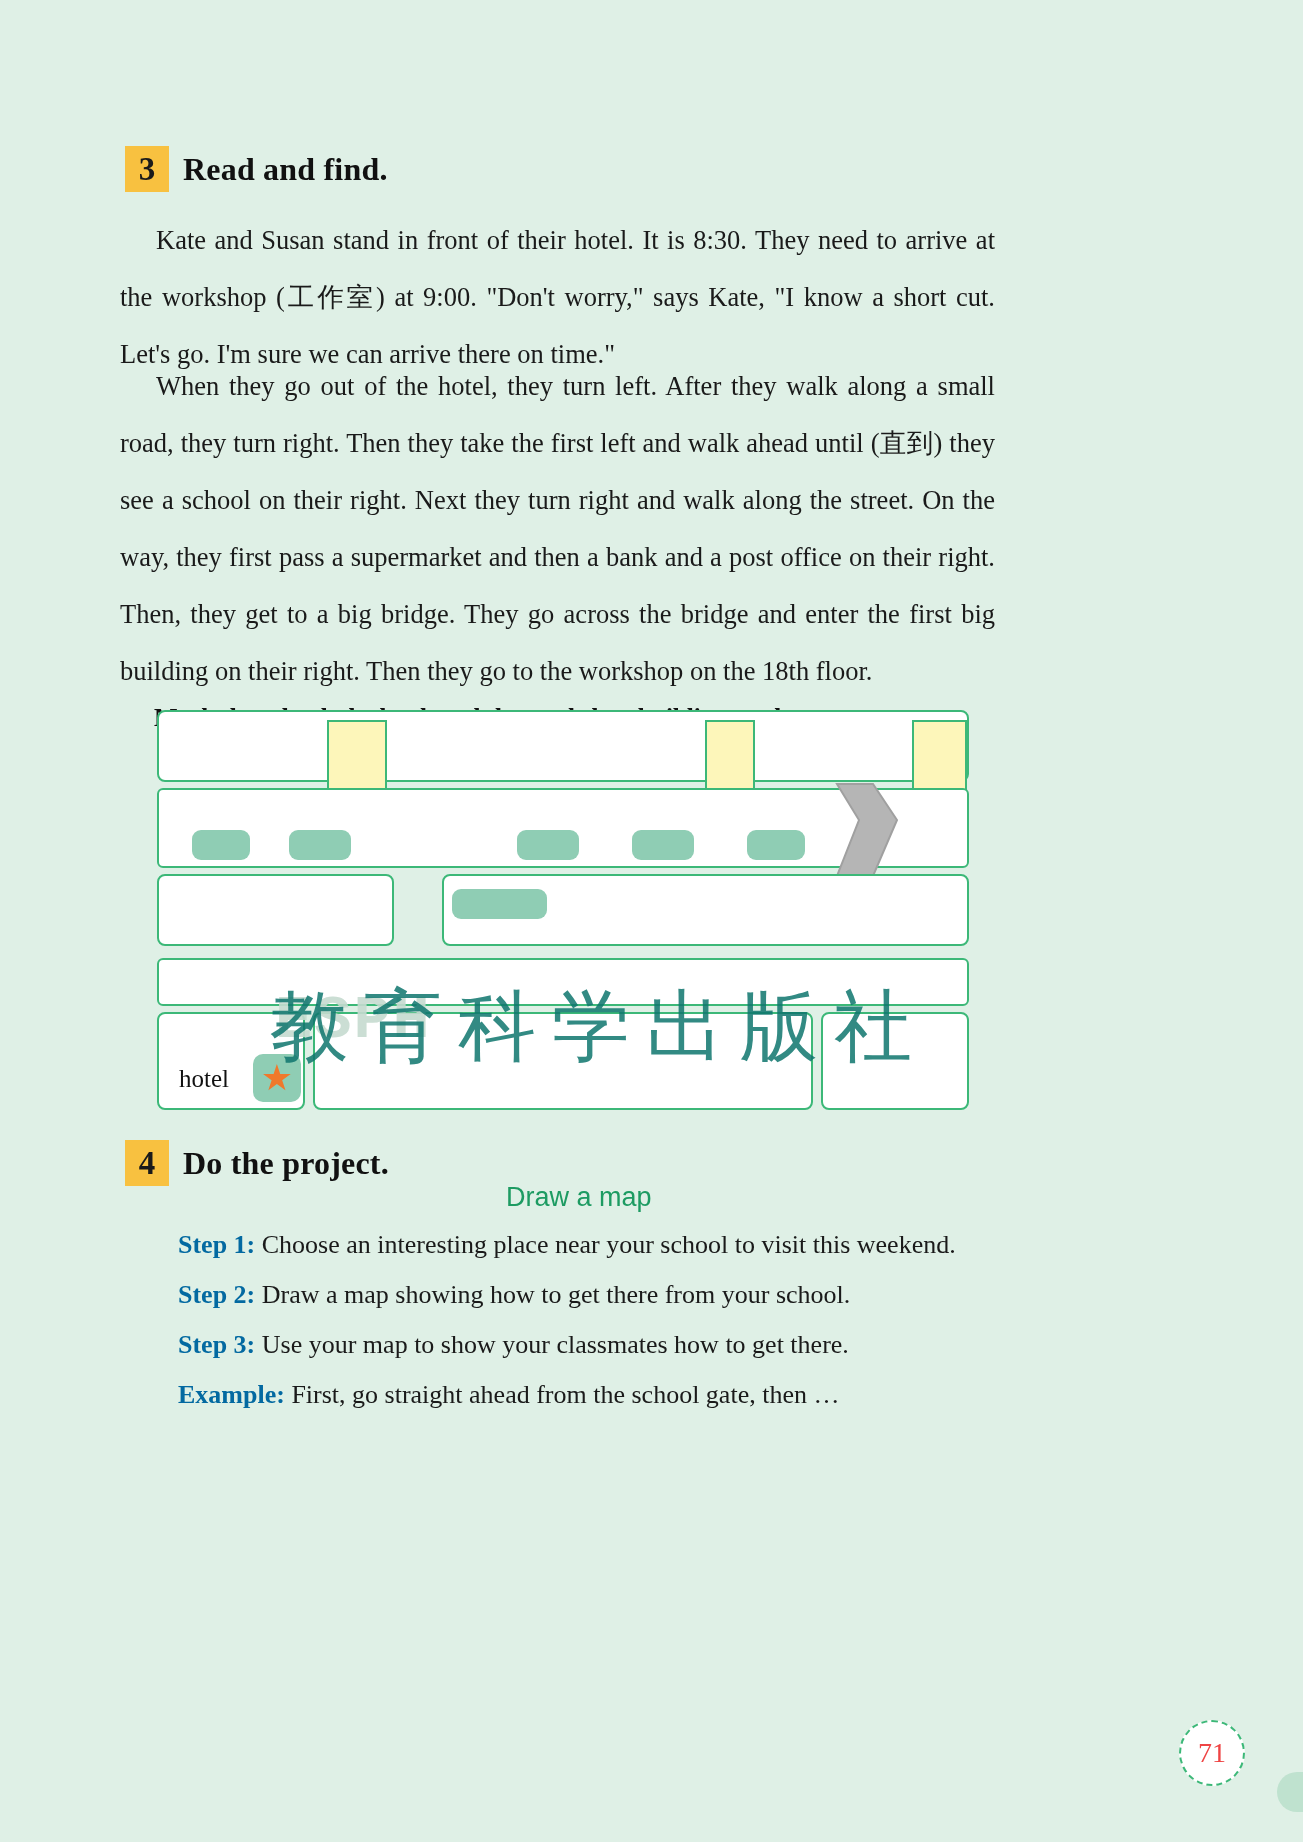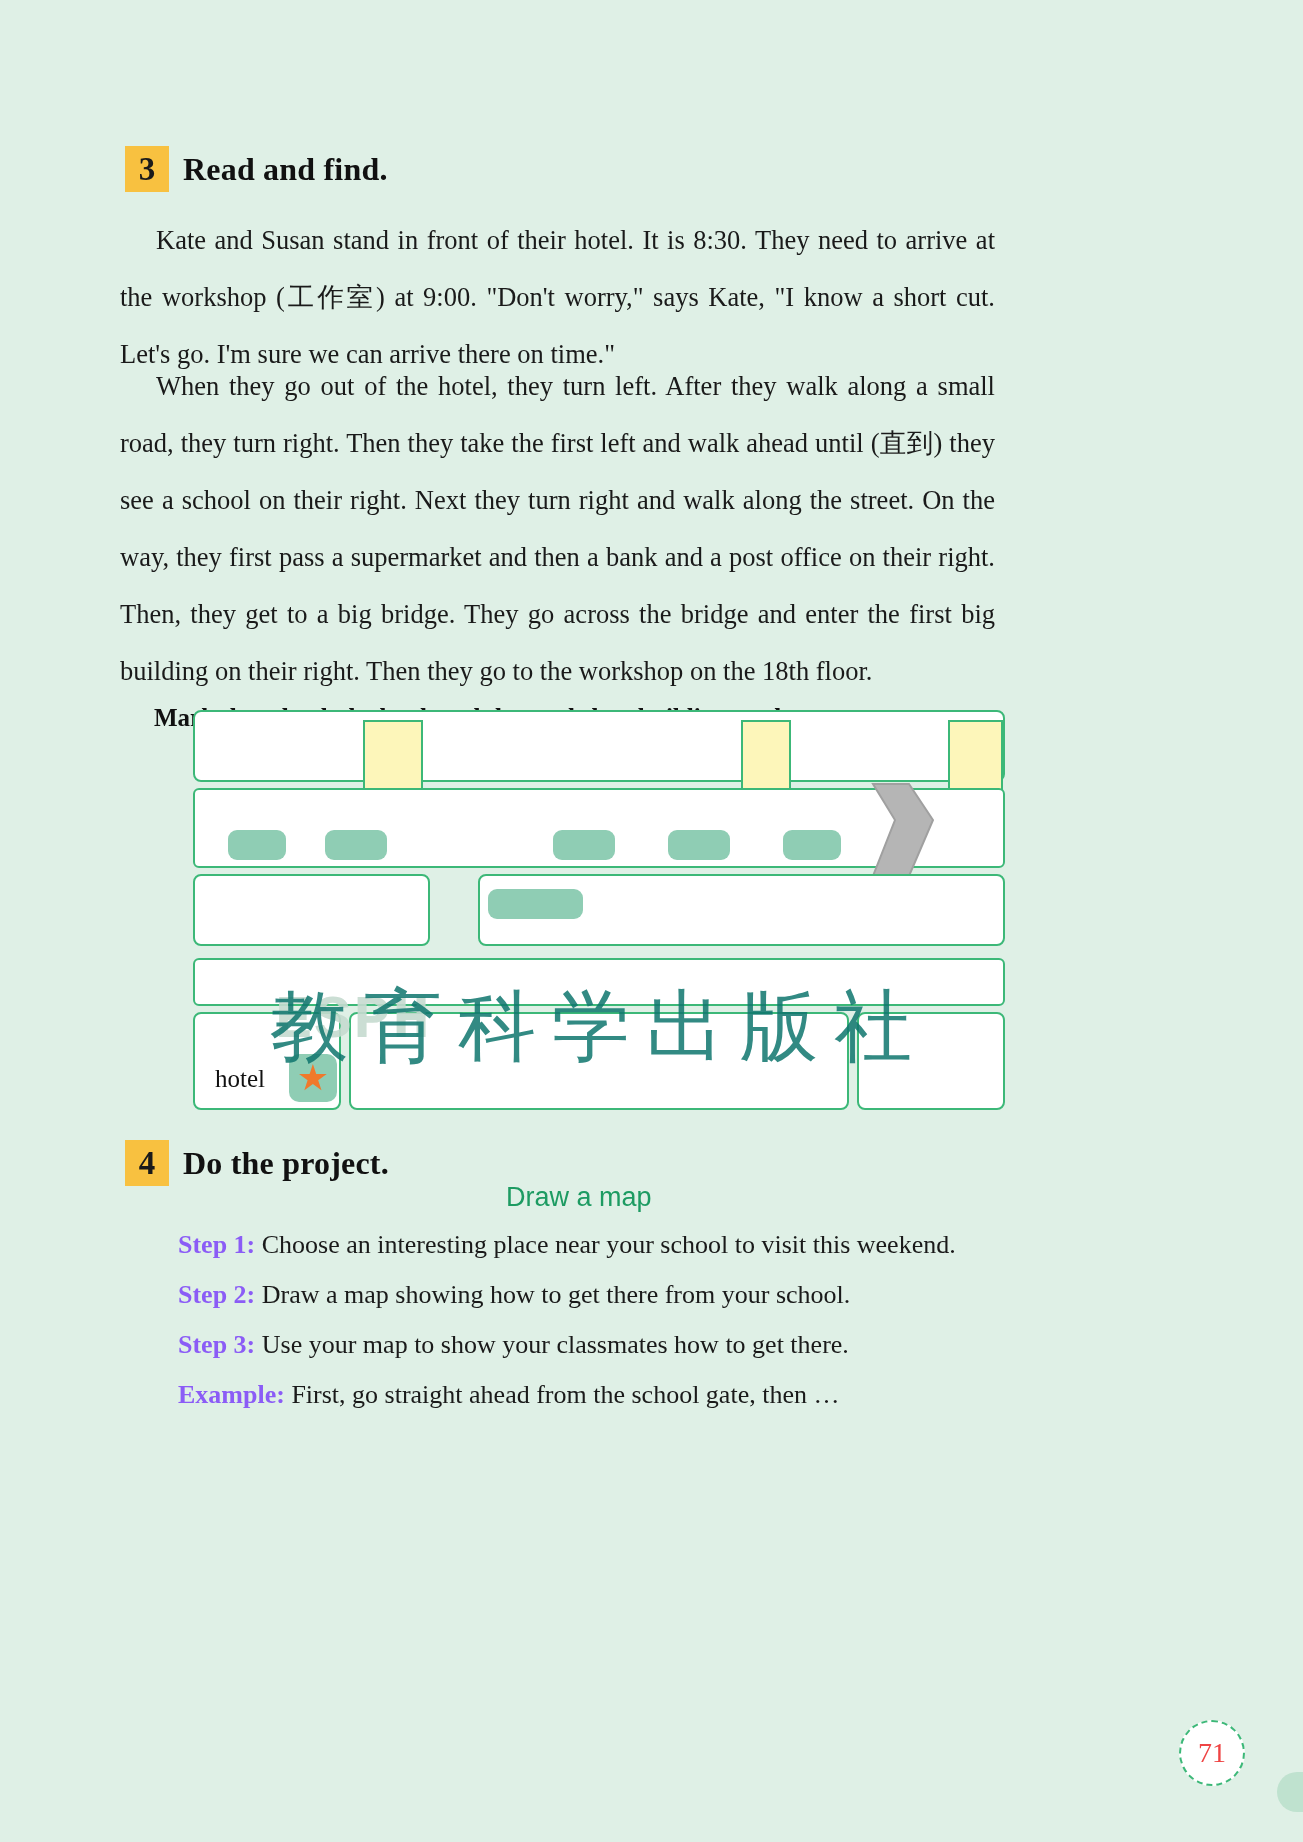--- a/index.html
+++ b/index.html
@@ -65,21 +65,20 @@
     color: #111;
   }
 
   
   .map {
     position: absolute;
     left: 157px;
     top: 710px;
     width: 812px;
     height: 400px;
-    margin-left: 36px;
   }
   .blk {
     position: absolute;
     border: 2px solid #3cb878;
     background: #ffffff;
     border-radius: 8px;
     box-sizing: border-box;
   }
   .bldg-yellow {
     position: absolute;
@@ -147,21 +146,21 @@
     font-size: 27px;
     color: #1d9b62;
     font-family: "Liberation Sans", sans-serif;
   }
   .step-line {
     position: absolute;
     font-size: 26px;
     color: #1a1a1a;
   }
   .step-label {
-    color: #8b5cf6;
+    color: #0369a1;
     font-weight: bold;
   }
 
   
   .pagenum {
     position: absolute;
     right: 58px;
     bottom: 56px;
     width: 62px;
     height: 62px;

